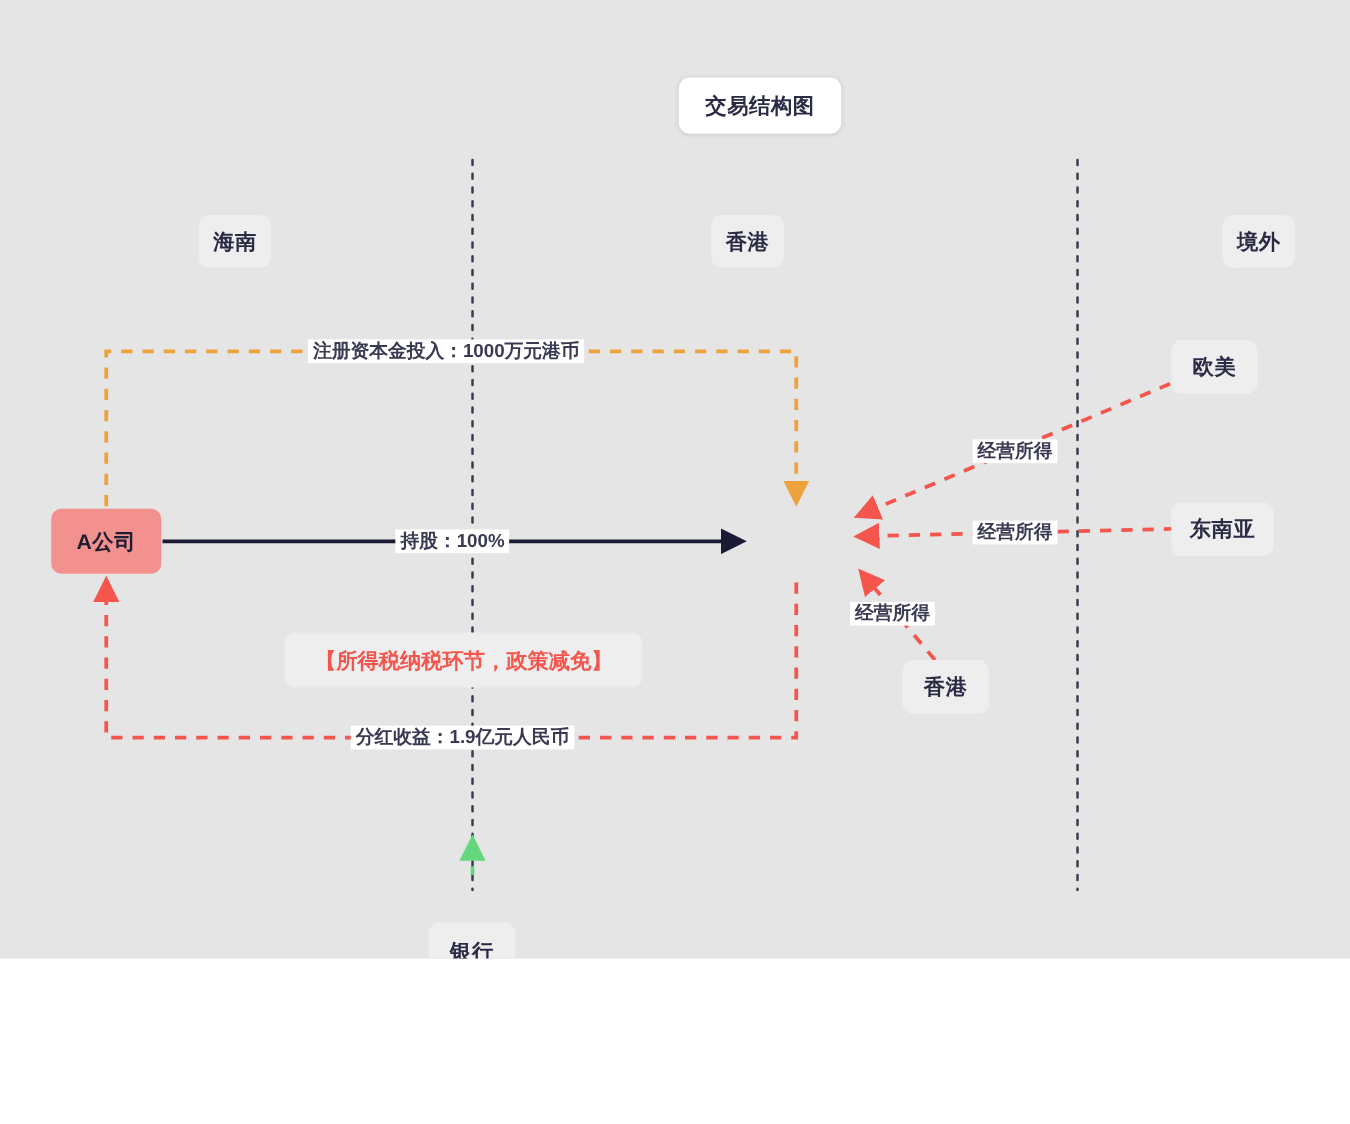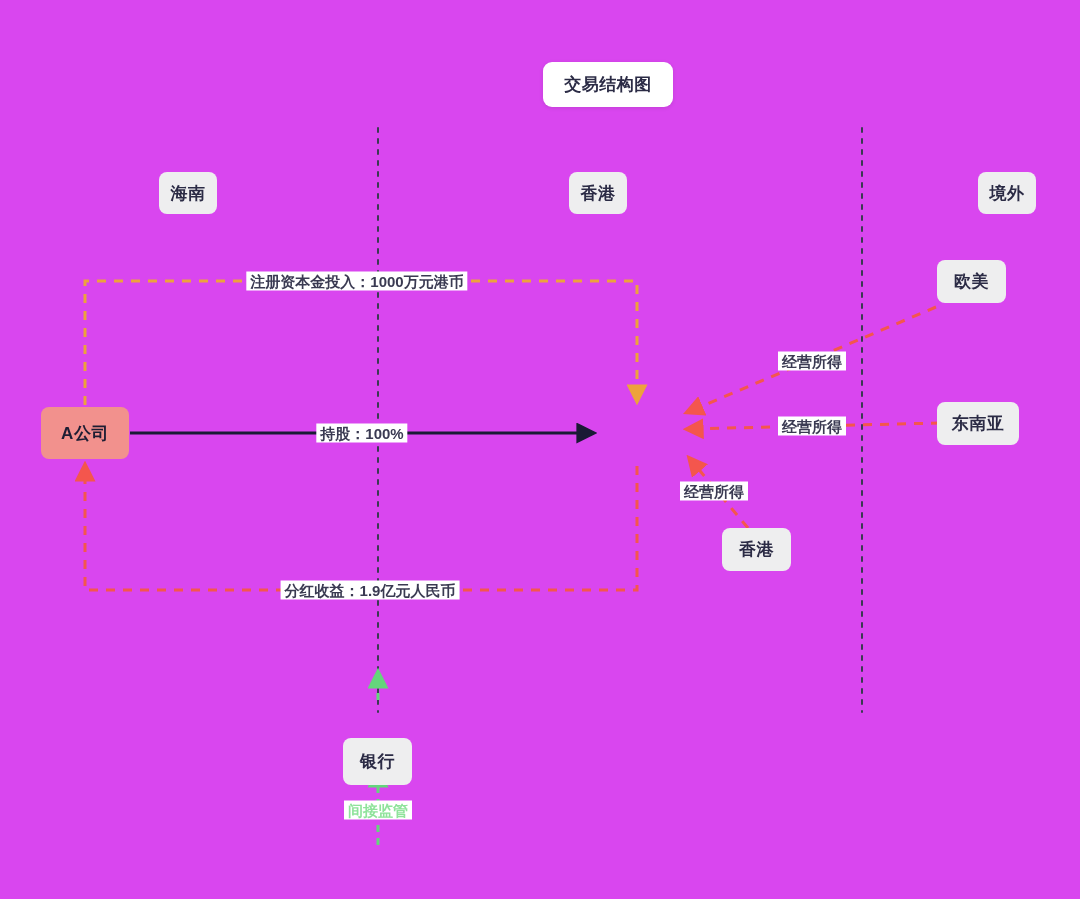--- a/index.html
+++ b/index.html
@@ -4,22 +4,22 @@
 <style>
   * { box-sizing: border-box; }
   html, body {
     margin: 0; padding: 0;
     background: #ffffff;
     font-family: "Liberation Sans", "DejaVu Sans", sans-serif;
   }
   #canvas {
     position: relative;
     width: 1080px;
-    height: 899px;
-    background: #d946ef;
+    height: 767px;
+    background: #e5e5e5;
     overflow: hidden;
   }
   svg.edges {
     position: absolute;
     left: 0; top: 0;
     width: 1080px; height: 899px;
     pointer-events: none;
   }
   .node {
     position: absolute;
@@ -138,34 +138,37 @@
     <span>香港</span>
   </div>
   <div class="node n-grey" style="left:978px; top:172px; width:58px; height:42px;">
     <span>境外</span>
   </div>
 
   <div class="node n-a" style="left:41px; top:407px; width:88px; height:52px;">
     <span>A公司</span>
   </div>
 
-  <div class="node n-grey" style="left:937px; top:260px; width:69px; height:43px;justify-content:center;">
+  <div class="node n-grey" style="left:937px; top:272px; width:69px; height:43px;justify-content:center;">
     <span>欧美</span>
   </div>
   <div class="node n-grey" style="left:937px; top:402px; width:82px; height:43px;">
     <span>东南亚</span>
   </div>
   <div class="node n-grey" style="left:722px; top:528px; width:69px; height:43px;">
     <span>香港</span>
   </div>
 
   <div class="node n-grey" style="left:343px; top:718px; width:69px; height:47px;margin-top:20px;">
     <span>银行</span>
   </div>
 
+  <div class="note note-red" style="left:228px; top:506px; width:286px; height:44px;">
+    <span>【所得税纳税环节，政策减免】</span>
+  </div>
 
   <div class="elabel" style="left:357px; top:281px;">
     <span>注册资本金投入：1000万元港币</span>
   </div>
   <div class="elabel" style="left:362px; top:433px;">
     <span>持股：100%</span>
   </div>
   <div class="elabel" style="left:370px; top:590px;">
     <span>分红收益：1.9亿元人民币</span>
   </div>

